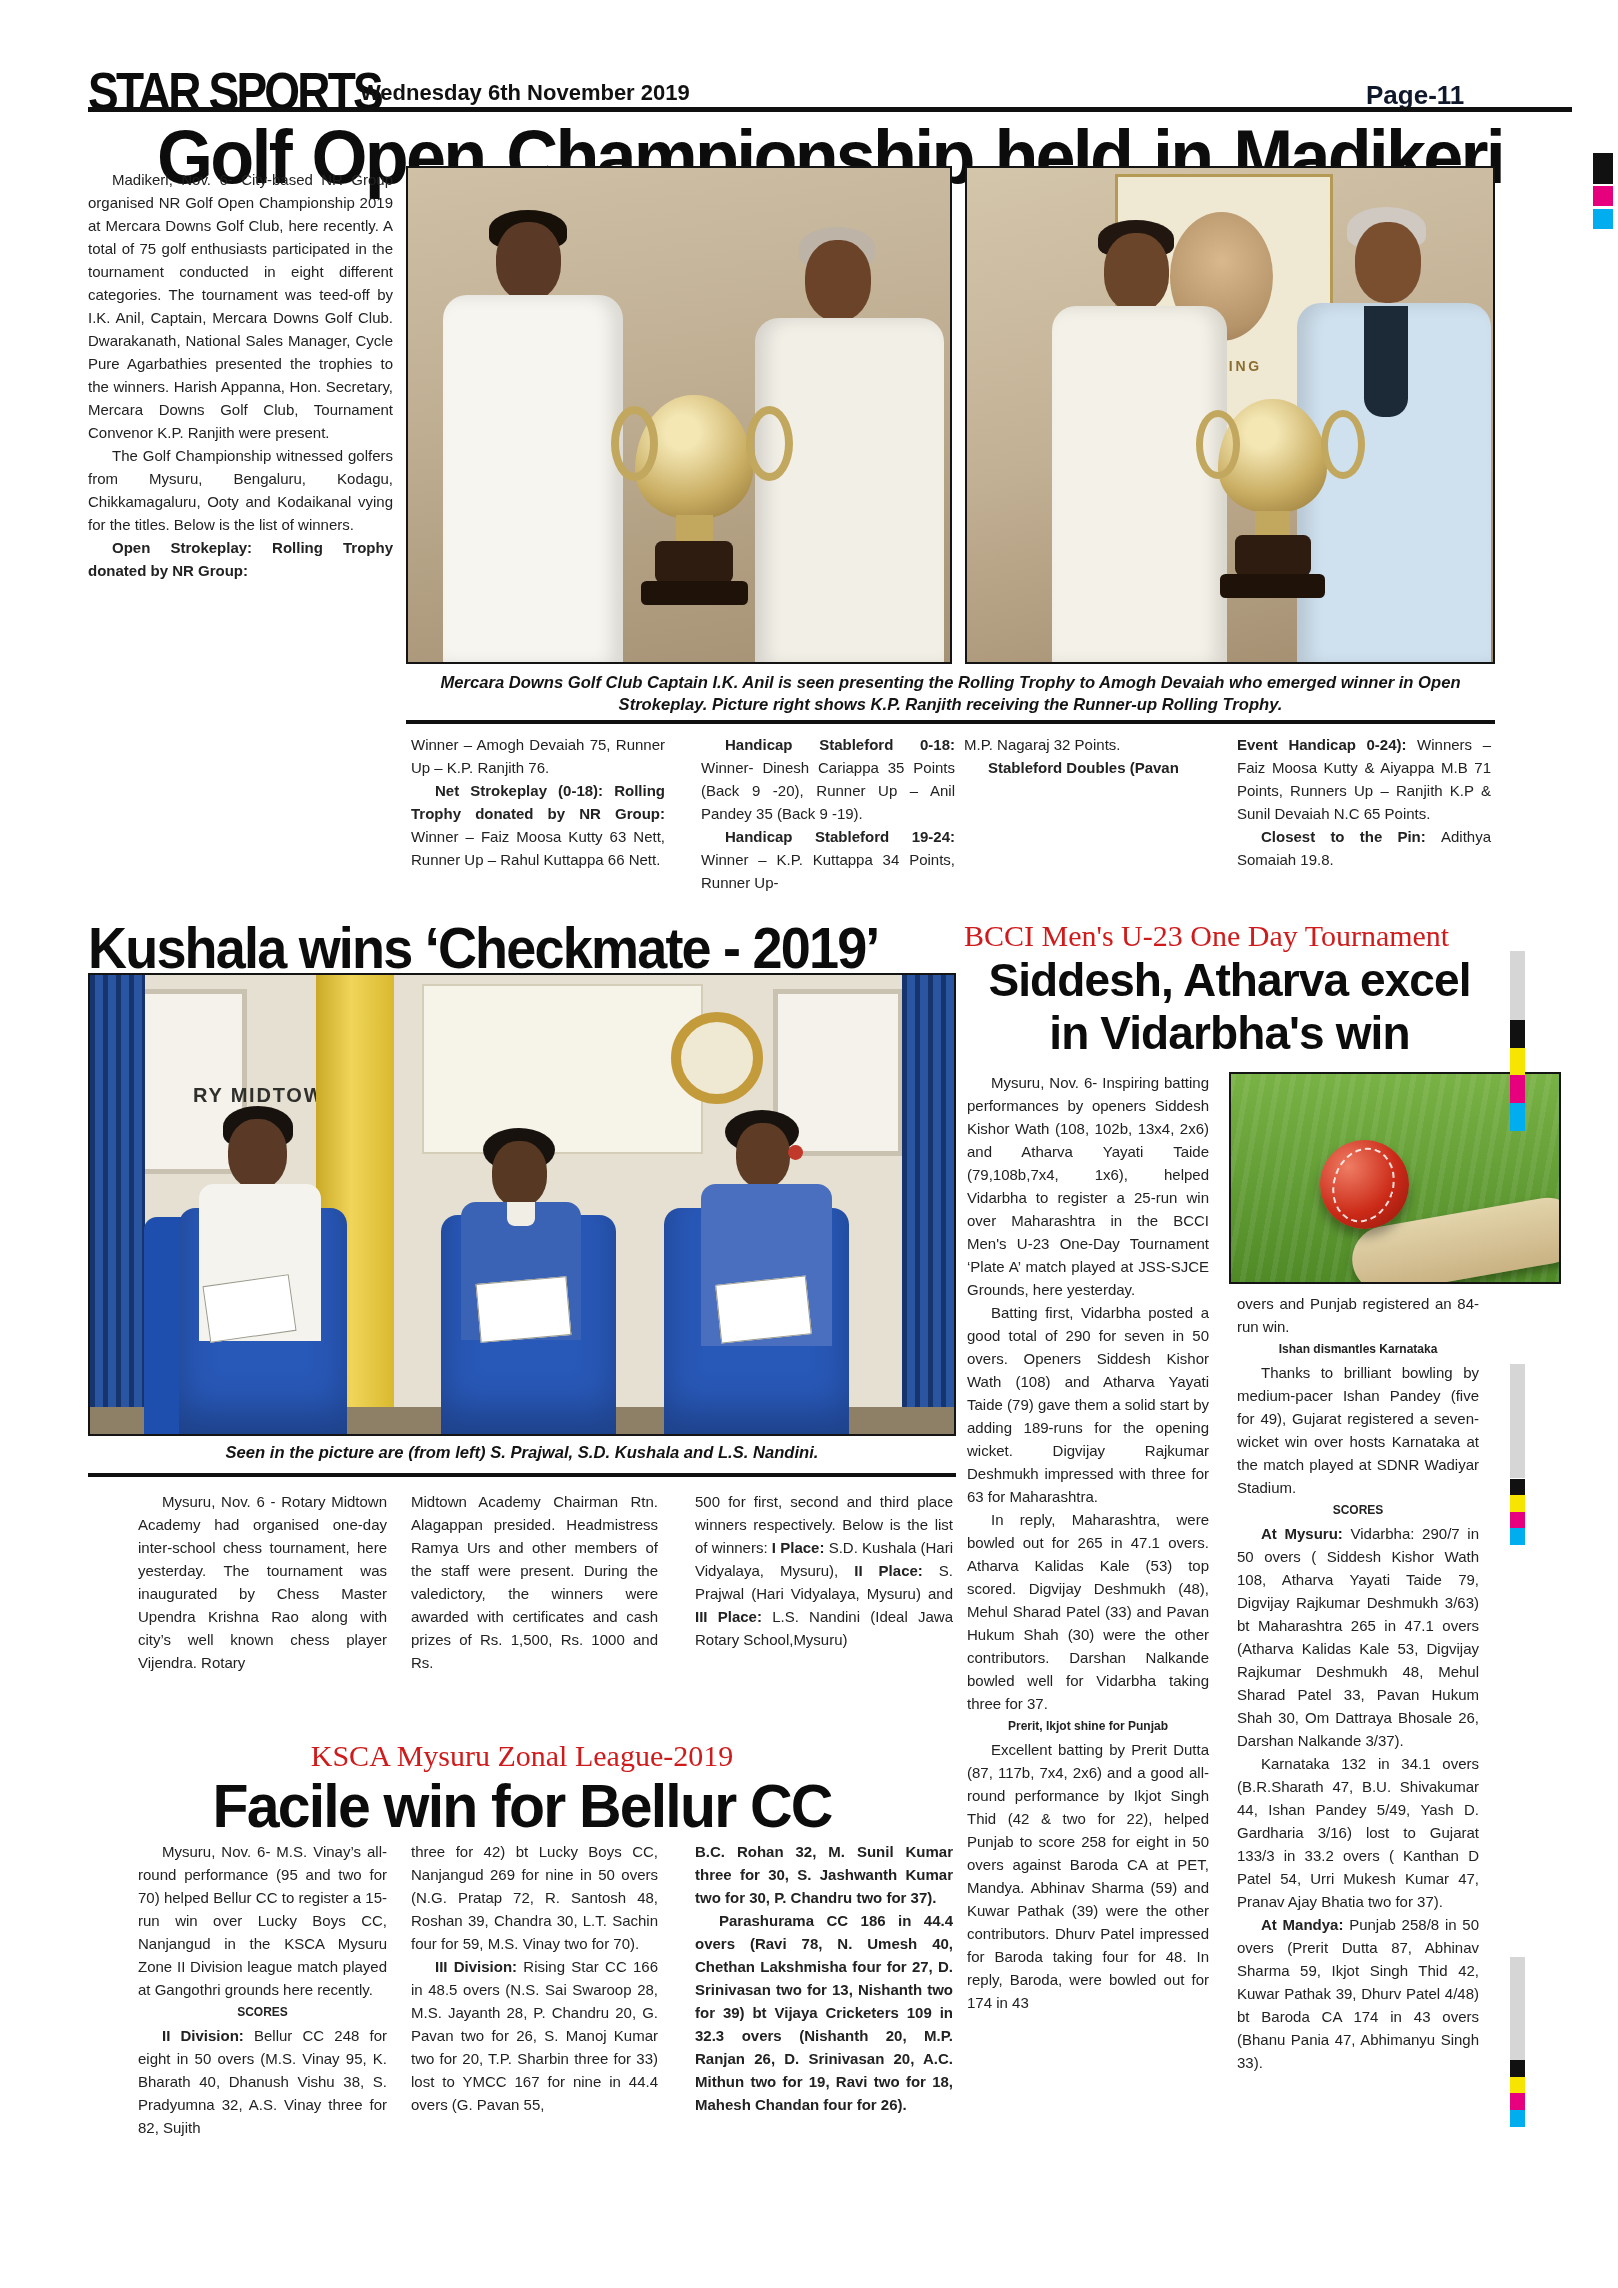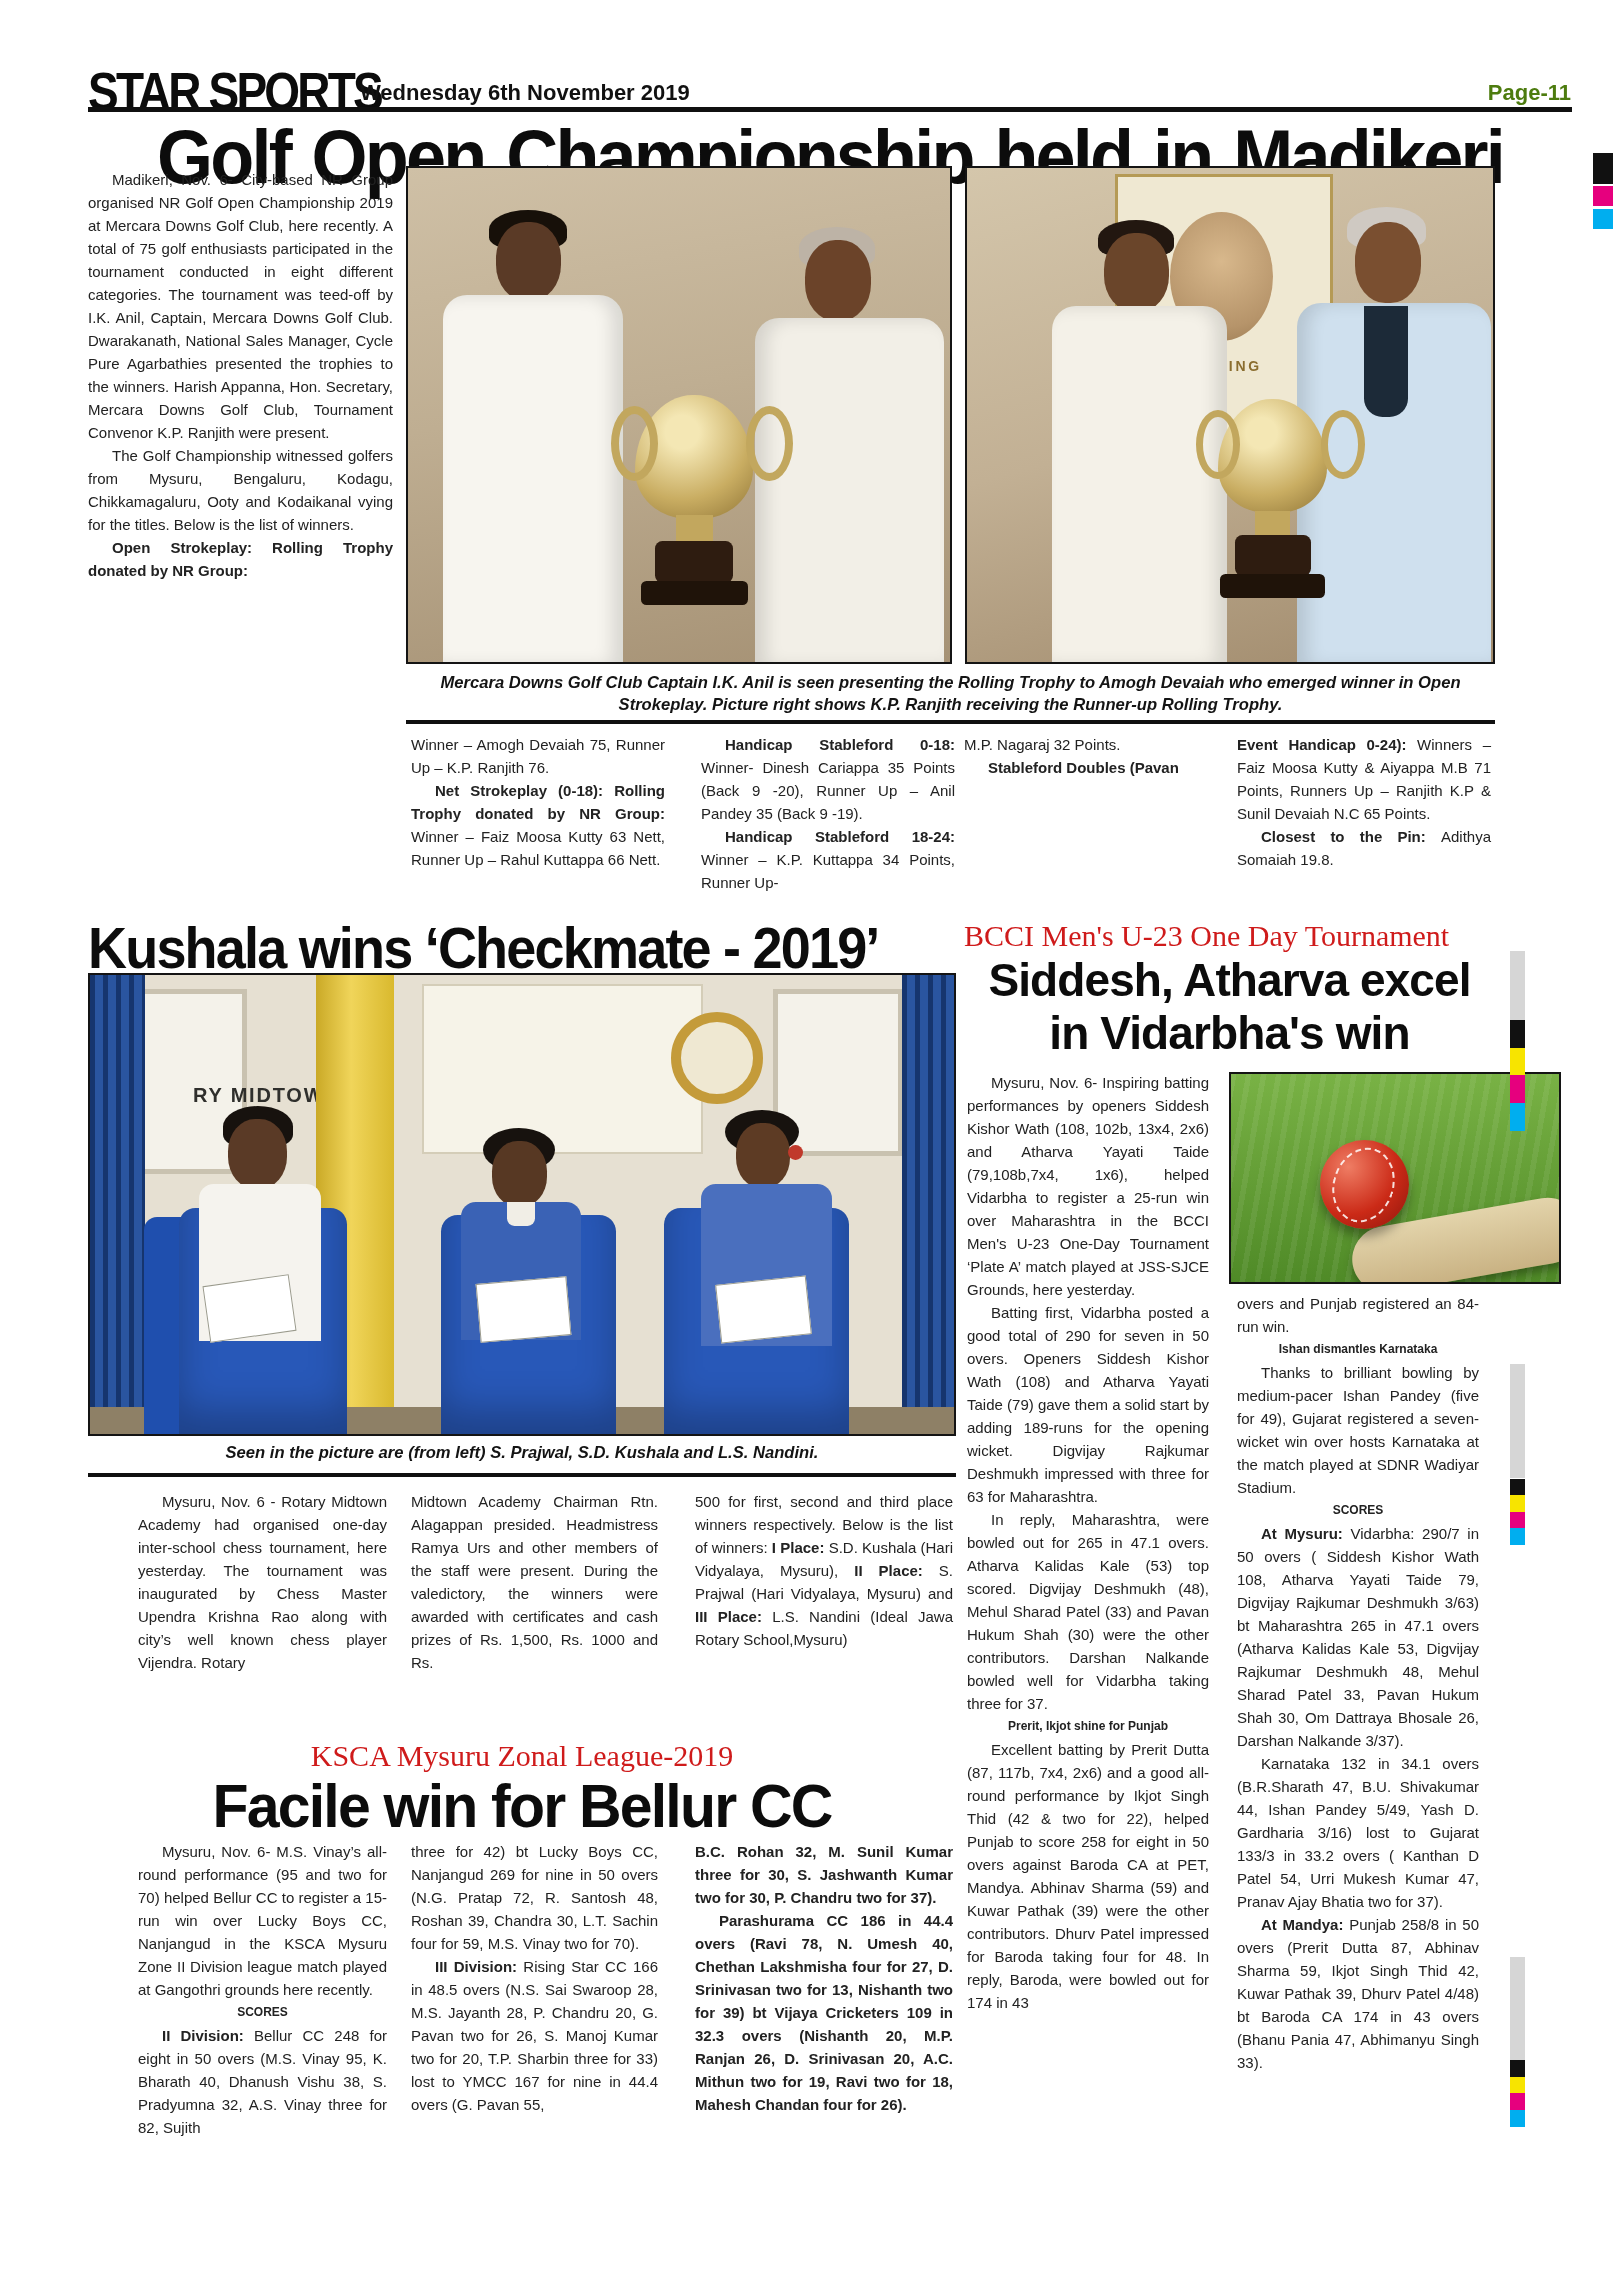--- a/index.html
+++ b/index.html
@@ -3,21 +3,21 @@
 <meta charset="utf-8">
 <style>
   html,body{margin:0;padding:0;background:#9a9a9a;}
   .page{position:relative;width:1619px;height:2289px;background:#ffffff;overflow:hidden;
         font-family:"Liberation Sans",sans-serif;color:#1b1b1b;margin:0 auto;}
   .abs{position:absolute;}
   .rule{background:#101010;}
   .masthead{font-weight:bold;font-size:46px;letter-spacing:-2.8px;color:#0c0c0c;
             transform:scaleY(1.18);transform-origin:left bottom;white-space:nowrap;}
   .dateline{font-weight:bold;font-size:22px;color:#111;white-space:nowrap;}
-  .pagenum{font-weight:bold;font-size:22px;color:#4d7c0f;text-align:right;}
+  .pagenum{font-weight:bold;font-size:26px;color:#0f172a;text-align:left;}
   .headline{font-weight:bold;color:#0c0c0c;white-space:nowrap;}
   .h-golf{font-size:72px;letter-spacing:-2.8px;word-spacing:4.6px;text-align:center;transform:scaleY(1.05);transform-origin:center top;}
   .h-chess{font-size:54px;letter-spacing:-1.8px;transform:scaleY(1.05);transform-origin:left top;}
   .h-vid{font-size:46px;letter-spacing:-0.9px;text-align:center;line-height:53px;white-space:normal;}
   .h-bellur{font-size:59px;letter-spacing:-1.8px;text-align:center;transform:scaleY(1.05);transform-origin:center top;}
   .kicker{font-family:"Liberation Serif",serif;font-size:30px;color:#cf1b1b;white-space:nowrap;}
   .kicker.center{text-align:center;white-space:normal;}
   .caption{font-weight:bold;font-style:italic;font-size:16.6px;line-height:22px;text-align:center;color:#141414;}
   .body-text{font-size:15px;line-height:23px;text-align:justify;color:#222;}
   .para{margin:0;text-indent:24px;}
@@ -83,21 +83,21 @@
 
   <div class="abs caption" style="left:406px;top:672px;width:1089px;">Mercara Downs Golf Club Captain I.K. Anil is seen presenting the Rolling Trophy to Amogh Devaiah who emerged winner in Open Strokeplay. Picture right shows K.P. Ranjith receiving the Runner-up Rolling Trophy.</div>
   <div class="abs rule" style="left:406px;top:720px;width:1089px;height:3.7px;"></div>
 
   <div class="abs body-text" style="left:411px;top:733px;width:254px;">
       <p class="para ni"><span>Winner – Amogh Devaiah 75, Runner Up – K.P. Ranjith 76.</span></p>
       <p class="para "><span class="b">Net Strokeplay (0-18): Rolling Trophy donated by NR Group: </span><span>Winner – Faiz Moosa Kutty 63 Nett, Runner Up – Rahul Kuttappa 66 Nett.</span></p>
     </div>
   <div class="abs body-text" style="left:701px;top:733px;width:254px;">
       <p class="para "><span class="b">Handicap Stableford 0-18: </span><span>Winner- Dinesh Cariappa 35 Points (Back 9 -20), Runner Up – Anil Pandey 35 (Back 9 -19).</span></p>
-      <p class="para "><span class="b">Handicap Stableford 18-24: </span><span>Winner – K.P. Kuttappa 34 Points, Runner Up-</span></p>
+      <p class="para "><span class="b">Handicap Stableford 19-24: </span><span>Winner – K.P. Kuttappa 34 Points, Runner Up-</span></p>
     </div>
   <div class="abs body-text" style="left:964px;top:733px;width:254px;">
       <p class="para ni"><span>M.P. Nagaraj 32 Points.</span></p>
       <p class="para "><span class="b">Stableford Doubles (Pavan</span></p>
     </div>
   <div class="abs body-text" style="left:1237px;top:733px;width:254px;">
       <p class="para ni"><span class="b">Event Handicap 0-24): </span><span>Winners – Faiz Moosa Kutty &amp; Aiyappa M.B 71 Points, Runners Up – Ranjith K.P &amp; Sunil Devaiah N.C 65 Points.</span></p>
       <p class="para "><span class="b">Closest to the Pin: </span><span>Adithya Somaiah 19.8.</span></p>
     </div>
 

